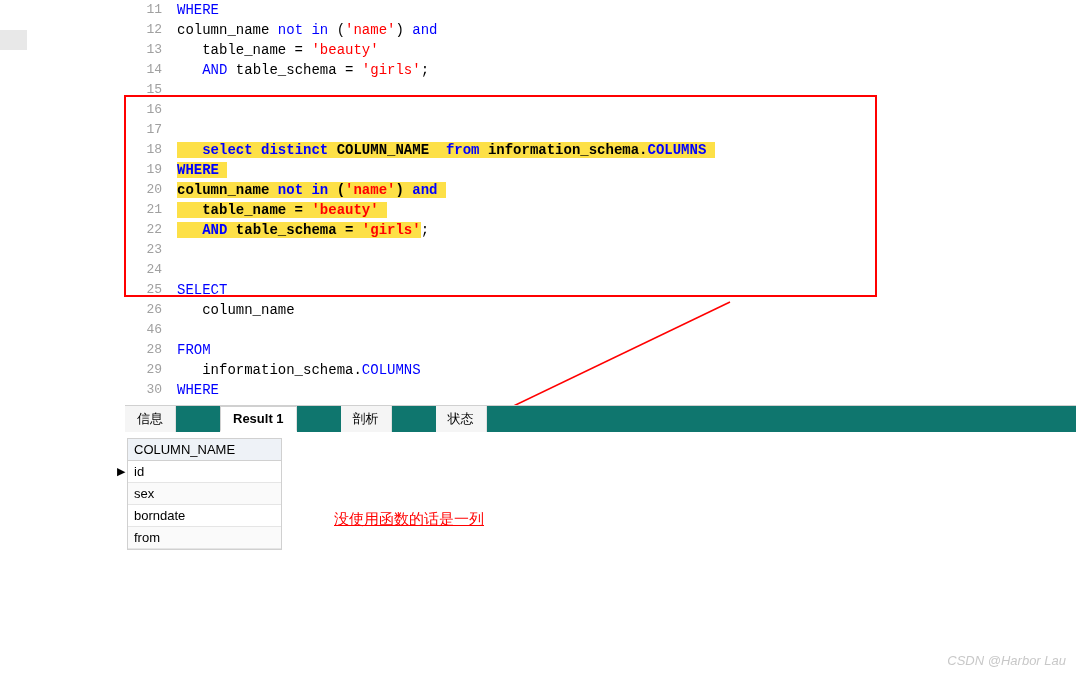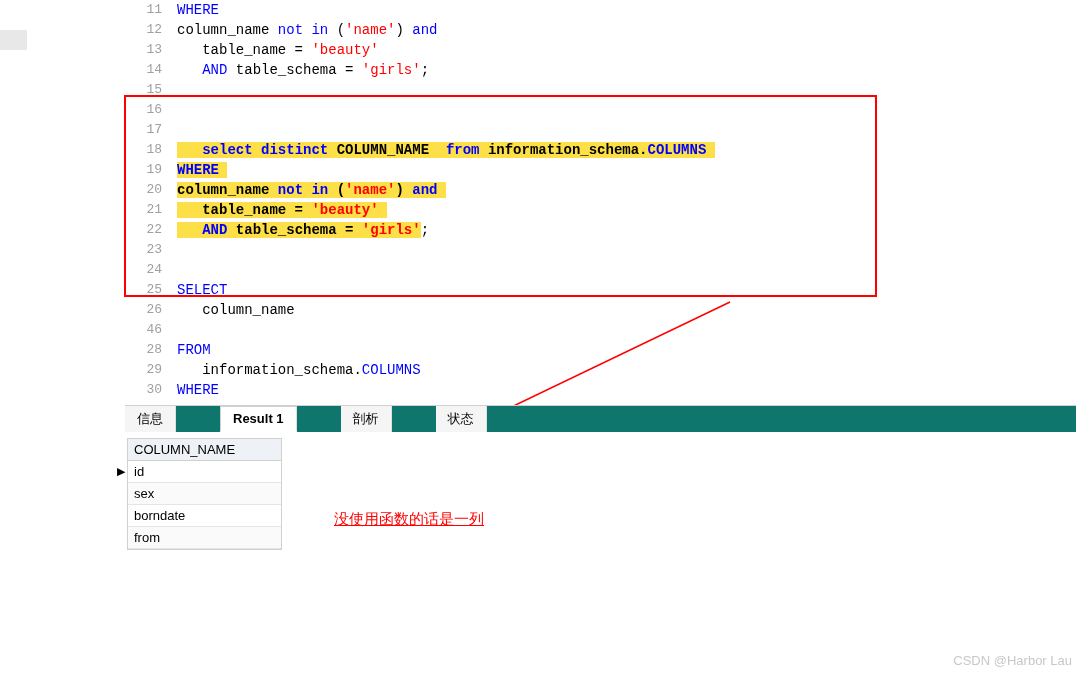--- a/index.html
+++ b/index.html
@@ -144,25 +144,26 @@
       position: absolute;
       left: 334px;
       top: 510px;
       color: #ff0000;
       font-family: "Microsoft YaHei", SimSun, sans-serif;
       font-size: 15px;
       text-decoration: underline;
     }
     .watermark {
       position: absolute;
-      right: 4px;
+      right: 10px;
       bottom: 8px;
       color: #c8c8c8;
       font-family: "Segoe UI", sans-serif;
       font-size: 13px;
+      font-style: italic;
     }
     .arrow-svg {
       position: absolute;
       left: 310px;
       top: 300px;
       pointer-events: none;
     }
   </style>
 </head>
 <body>

